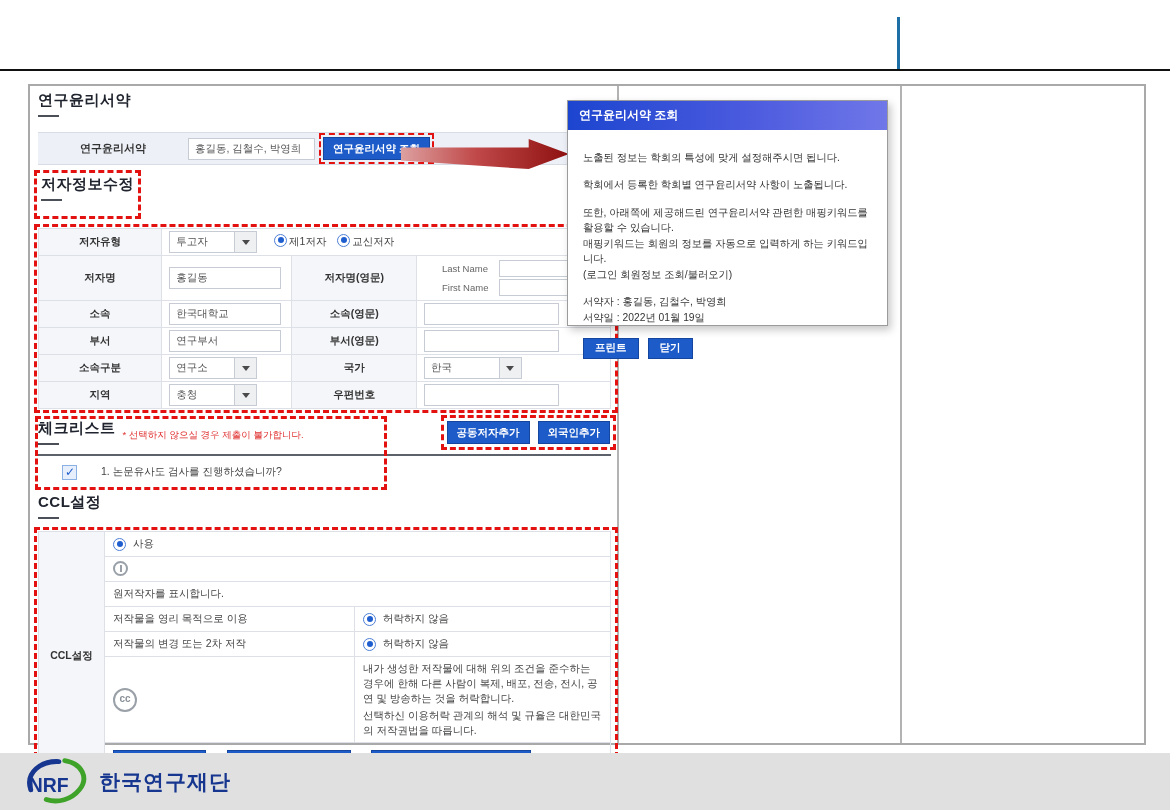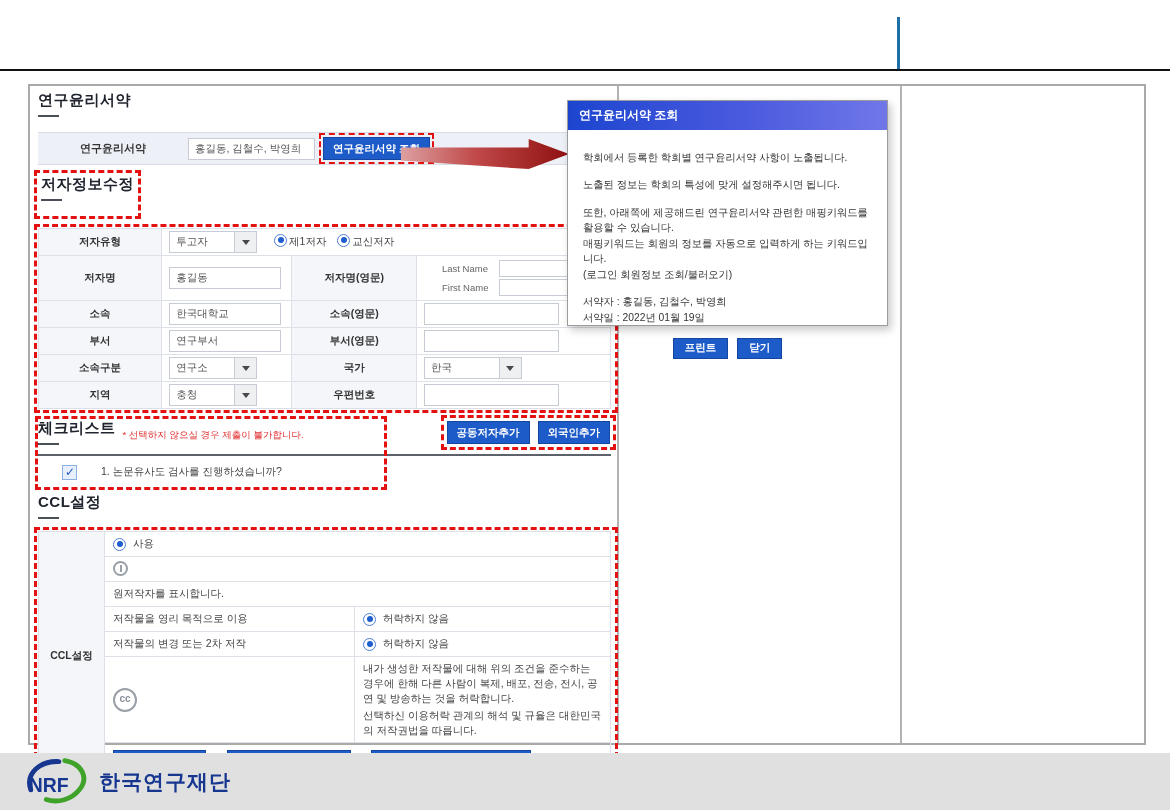--- a/index.html
+++ b/index.html
@@ -95,21 +95,21 @@
     background:linear-gradient(90deg,#dda0a0 0%, #c04848 45%, #8e1010 100%);
     -webkit-clip-path:polygon(0 28%,76% 28%,76% 0,100% 50%,76% 100%,0 72%);
     clip-path:polygon(0 28%,76% 28%,76% 0,100% 50%,76% 100%,0 72%); }
 
   
   .modal { position:absolute; left:567px; top:100px; width:321px; height:226px; background:#fff; border:1px solid #9b9b9b; box-shadow:3px 4px 8px rgba(0,0,0,.22); z-index:5; }
   .modal-header { height:29px; background:linear-gradient(90deg,#1c45cf 0%, #4a5ade 55%, #7077e8 100%); color:#fff; font-weight:bold; font-size:12px; display:flex; align-items:center; padding-left:11px; }
   .modal-body { padding:20px 15px 0 15px; font-size:10.3px; color:#333; }
   .modal-body p { line-height:1.5; }
   .mb-gap { margin-bottom:12px; }
-  .modal-buttons { display:flex; justify-content:center; gap:9px; margin-top:13px; }
+  .modal-buttons { display:flex; justify-content:flex-start; gap:9px; margin-top:13px; }
   .btn-modal { height:21px; padding:0 11px; }
 
   
   .footer { position:absolute; left:0; top:753px; width:1170px; height:57px; background:#e0e0e0; display:flex; align-items:center; padding-left:22px; gap:9px; }
   .org-name { font-size:21px; font-weight:bold; color:#16368f; letter-spacing:1px; }
 </style>
 </head>
 <body>
 
 <div class="screen">
@@ -311,22 +311,22 @@
       </div>
 
     </div>
   </div>
 
   <div class="flow-arrow"></div>
 
   <div class="modal">
     <div class="modal-header">연구윤리서약 조회</div>
     <div class="modal-body">
+      <p class="mb-gap">노출된 정보는 학회의 특성에 맞게 설정해주시면 됩니다.</p>
       <p class="mb-gap">학회에서 등록한 학회별 연구윤리서약 사항이 노출됩니다.</p>
-      <p class="mb-gap">노출된 정보는 학회의 특성에 맞게 설정해주시면 됩니다.</p>
       <p>또한, 아래쪽에 제공해드린 연구윤리서약 관련한 매핑키워드를 활용할 수 있습니다.</p>
       <p>매핑키워드는 회원의 정보를 자동으로 입력하게 하는 키워드입니다.</p>
       <p class="mb-gap">(로그인 회원정보 조회/불러오기)</p>
       <p>서약자 : 홍길동, 김철수, 박영희</p>
       <p>서약일 : 2022년 01월 19일</p>
       <div class="modal-buttons">
         <button class="btn-blue btn-modal">프린트</button>
         <button class="btn-blue btn-modal">닫기</button>
       </div>
     </div>

